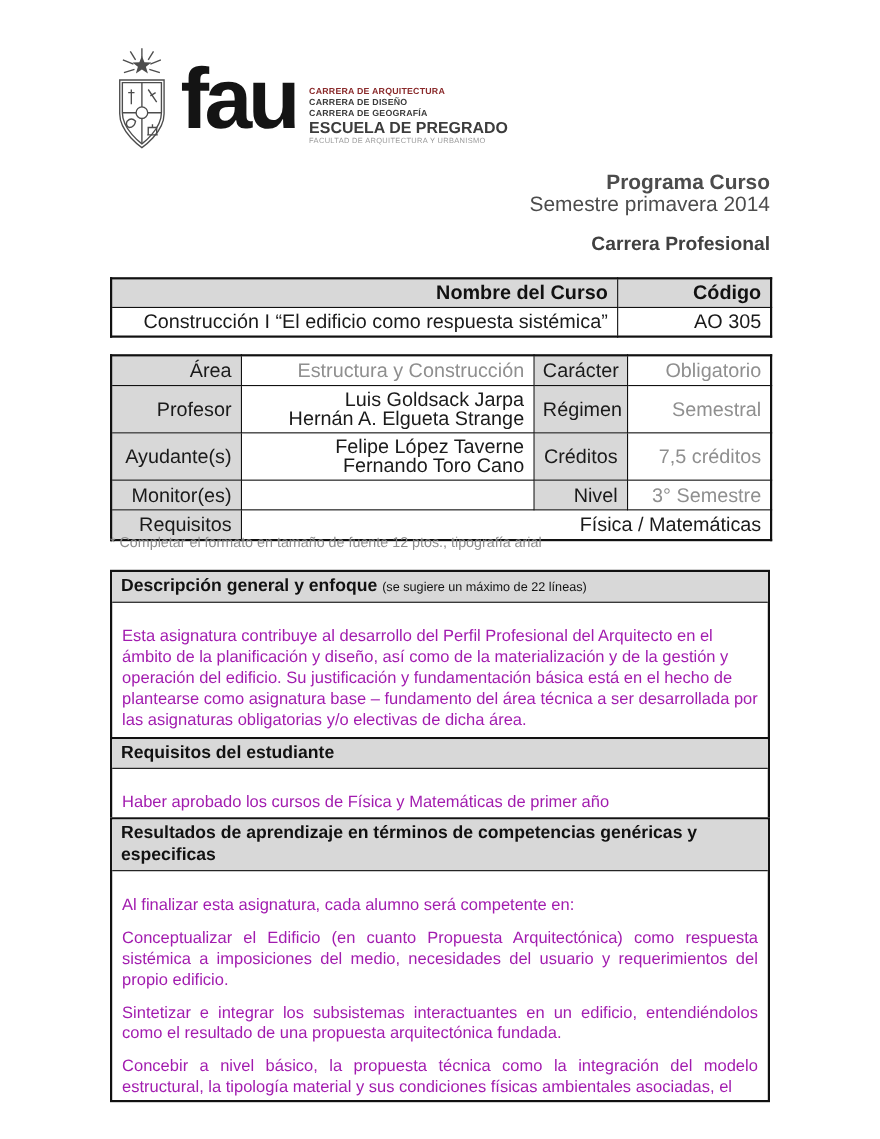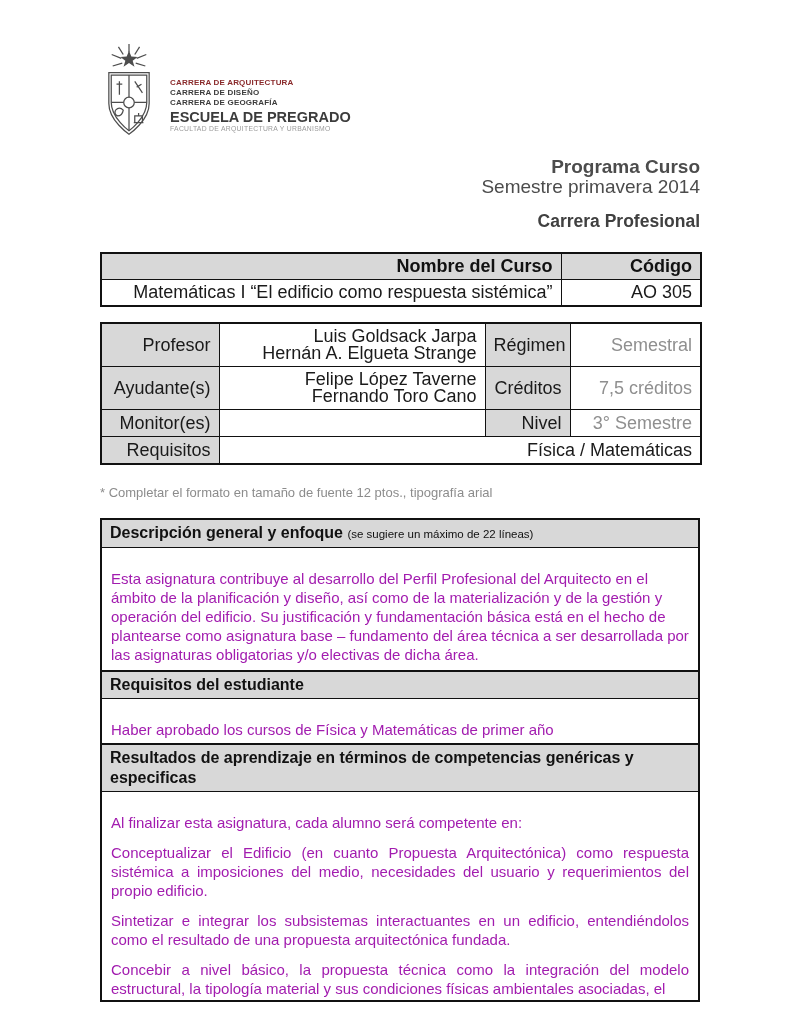--- a/index.html
+++ b/index.html
@@ -72,20 +72,21 @@
         <line x1="30" y1="34.5" x2="30" y2="92"></line>
         <line x1="11.5" y1="63" x2="48.5" y2="63"></line>
         <path d="M20 41 v14 M17 44 h6"></path>
         <path d="M36 41 l8 12 M38 47 l5 -3"></path>
         <path d="M16 71 q4 -4 8 0 q-1 6 -6 6 q-4 -2 -2 -6"></path>
         <path d="M35 84 h10 M36 84 v-7 h8 v7 M40 77 v-3"></path>
         <circle cx="30" cy="63" r="5.5" fill="#ffffff"></circle>
       </g>
     </svg>
   </span>
+  <span class="logotype">fau</span>
   <div class="logo-text">
     <div class="lt-line lt-red">CARRERA DE ARQUITECTURA</div>
     <div class="lt-line">CARRERA DE DISEÑO</div>
     <div class="lt-line">CARRERA DE  GEOGRAFÍA</div>
     <div class="lt-escuela">ESCUELA DE PREGRADO</div>
     <div class="lt-facultad">FACULTAD DE ARQUITECTURA Y URBANISMO</div>
   </div>
 </div>
 
 <div class="doc-header">
@@ -99,36 +100,42 @@
     <colgroup>
         <col style="width:460px">
         <col style="width:140px">
       </colgroup>
     <tbody>
         <tr>
       <th class="hdr">Nombre del Curso</th>
       <th class="hdr">Código</th>
     </tr>
     <tr>
-      <td>Matemáticas I “El edificio como respuesta sistémica”</td>
+      <td>Construcción I “El edificio como respuesta sistémica”</td>
       <td>AO 305</td>
     </tr>
   </tbody>
     </table>
 </div>
 
 <div class="details-table">
   <table class="tbl">
     <colgroup>
         <col style="width:118px">
         <col style="width:266px">
         <col style="width:85px">
         <col style="width:131px">
       </colgroup>
     <tbody>
+        <tr class="row-s">
+      <td class="lblcell">Área</td>
+      <td class="grayval-lg">Estructura y Construcción</td>
+      <td class="lblcell">Carácter</td>
+      <td class="grayval">Obligatorio</td>
+    </tr>
     <tr class="row-d">
       <td class="lblcell">Profesor</td>
       <td>
         <div>Luis Goldsack Jarpa</div>
         <div>Hernán A. Elgueta Strange</div>
       </td>
       <td class="lblcell">Régimen</td>
       <td class="grayval">Semestral</td>
     </tr>
     <tr class="row-d">

